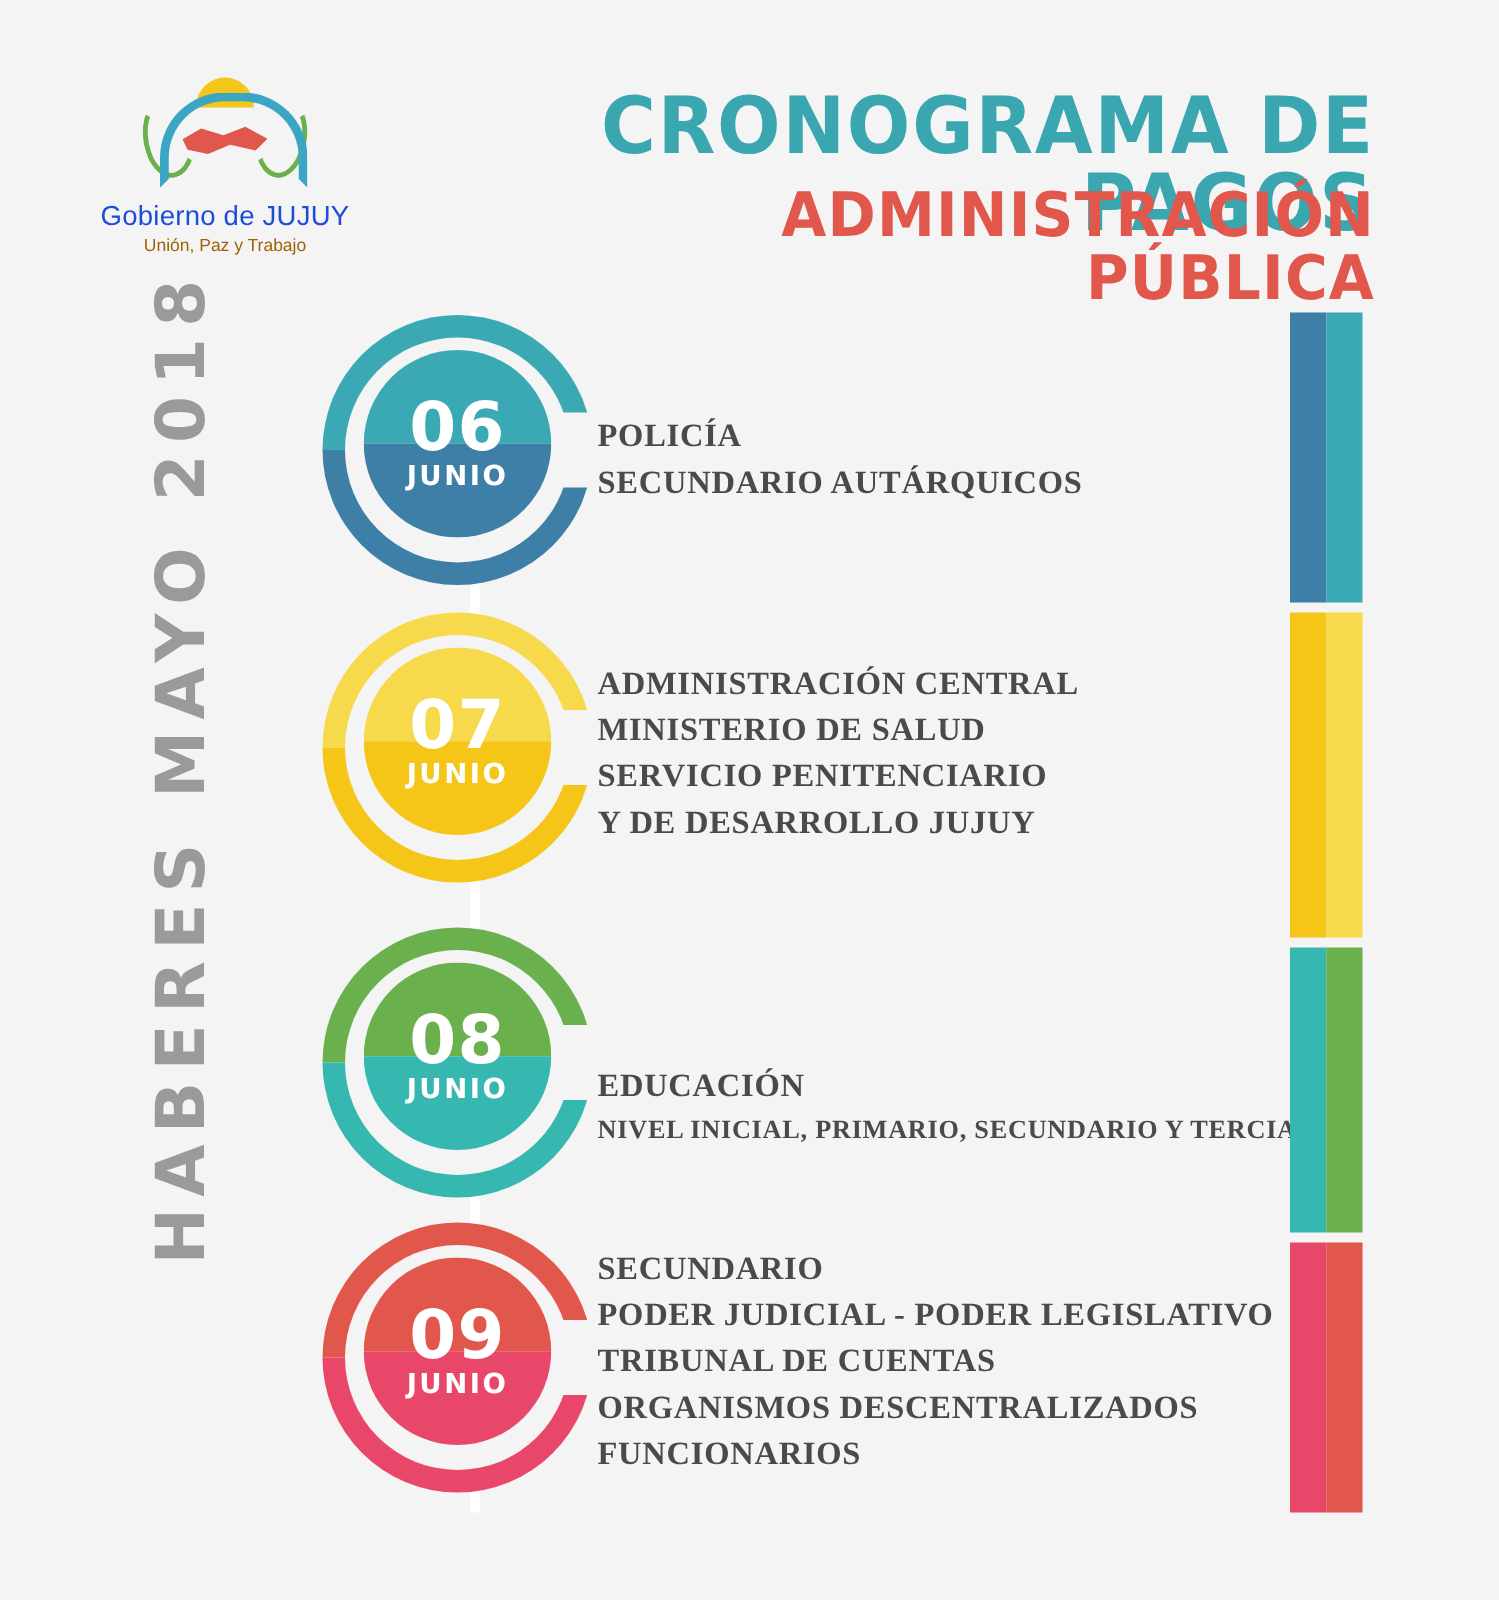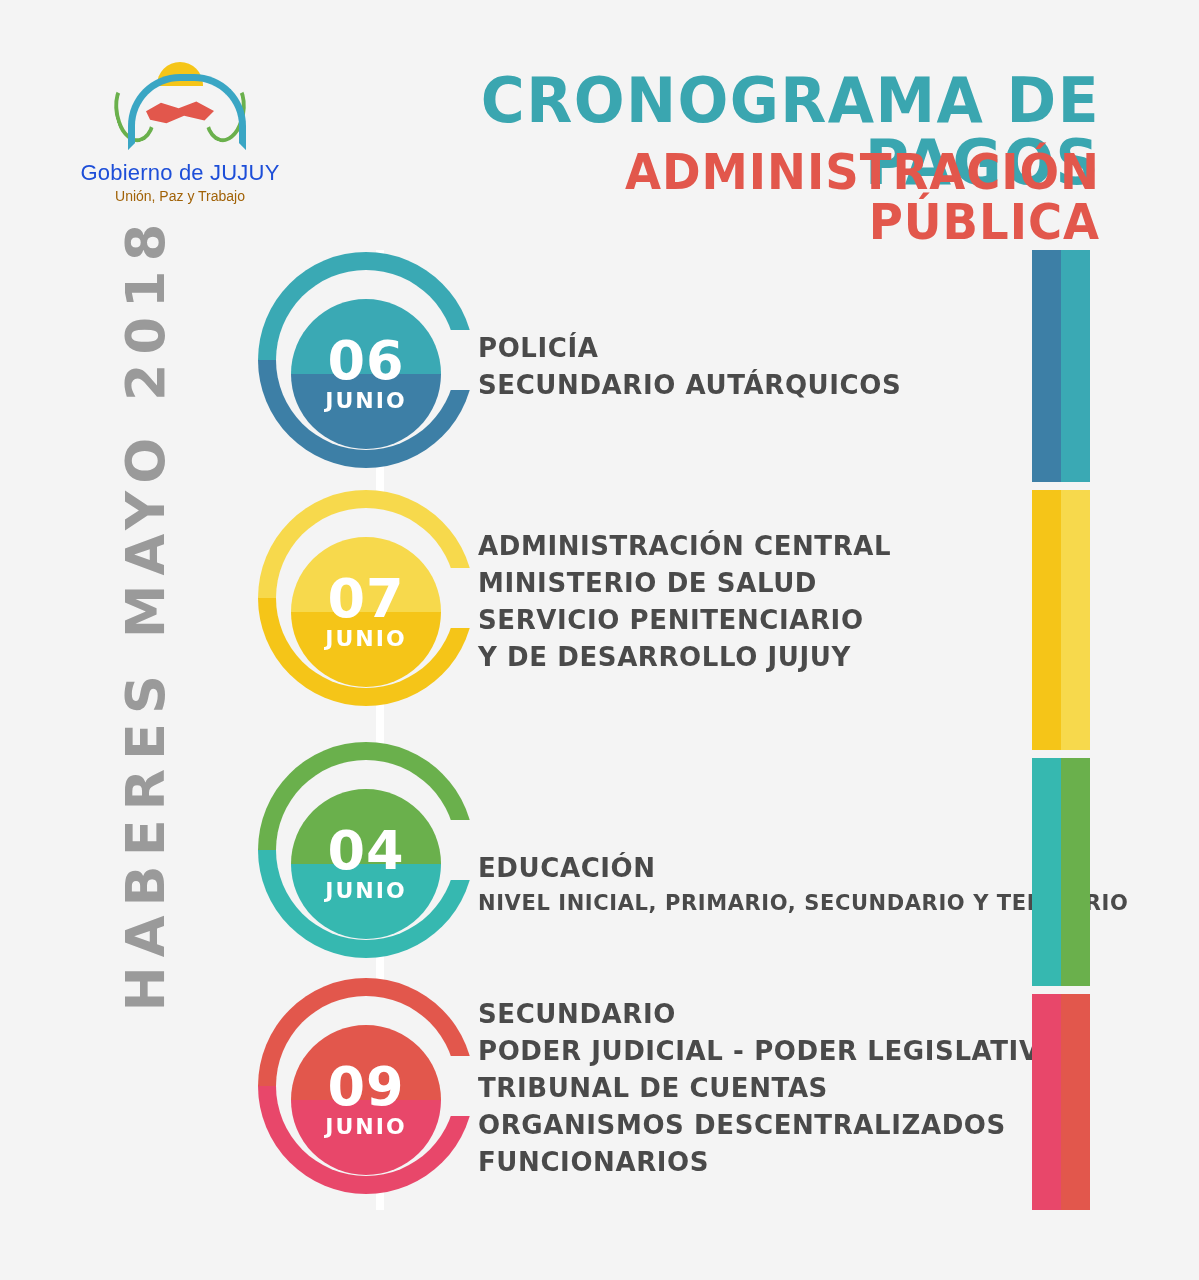--- a/index.html
+++ b/index.html
@@ -177,21 +177,21 @@
     right: -2px;
     top: 50%;
     margin-top: -30px;
     width: 114px;
     height: 60px;
     background: #f4f4f4;
   }
   .disc {
     position: absolute;
     left: 33px;
-    top: 47px;
+    top: 28px;
     width: 150px;
     height: 150px;
     border-radius: 50%;
     overflow: hidden;
   }
   .disc .top-half,
   .disc .bottom-half {
     position: absolute;
     left: 0;
     width: 150px;
@@ -229,20 +229,21 @@
     left: 220px;
     font-family: "DejaVu Sans", sans-serif;
     font-weight: bold;
     color: #4a4a4a;
     letter-spacing: .6px;
   }
   .entry-text .line {
     white-space: nowrap;
     font-size: 26px;
     line-height: 37px;
+    font-family: Liberation Serif, serif;
   }
   .entry-text .line.small {
     font-size: 21px;
     line-height: 32px;
   }
 
   
   #right-bar {
     position: absolute;
     left: 1032px;
@@ -326,21 +327,21 @@
       <div class="ring">
         <div class="top-half" style="background: rgb(106, 176, 76);"></div>
         <div class="bottom-half" style="background: rgb(54, 184, 176);"></div>
         <div class="ring-hole"></div>
         <div class="ring-gap"></div>
       </div>
       <div class="disc">
         <div class="top-half" style="background: rgb(106, 176, 76);"></div>
         <div class="bottom-half" style="background: rgb(54, 184, 176);"></div>
         <div class="disc-text">
-          <div class="day-num">04</div>
+          <div class="day-num">08</div>
           <div class="day-month">JUNIO</div>
         </div>
       </div>
       <div class="entry-text" style="top: 78px; margin-top: 30px;">
         <div class="line">EDUCACIÓN</div>
         <div class="line small">NIVEL INICIAL, PRIMARIO, SECUNDARIO Y TERCIARIO</div>
       </div>
     </div>
     <div class="entry" style="top: 978px;">
       <div class="ring">

